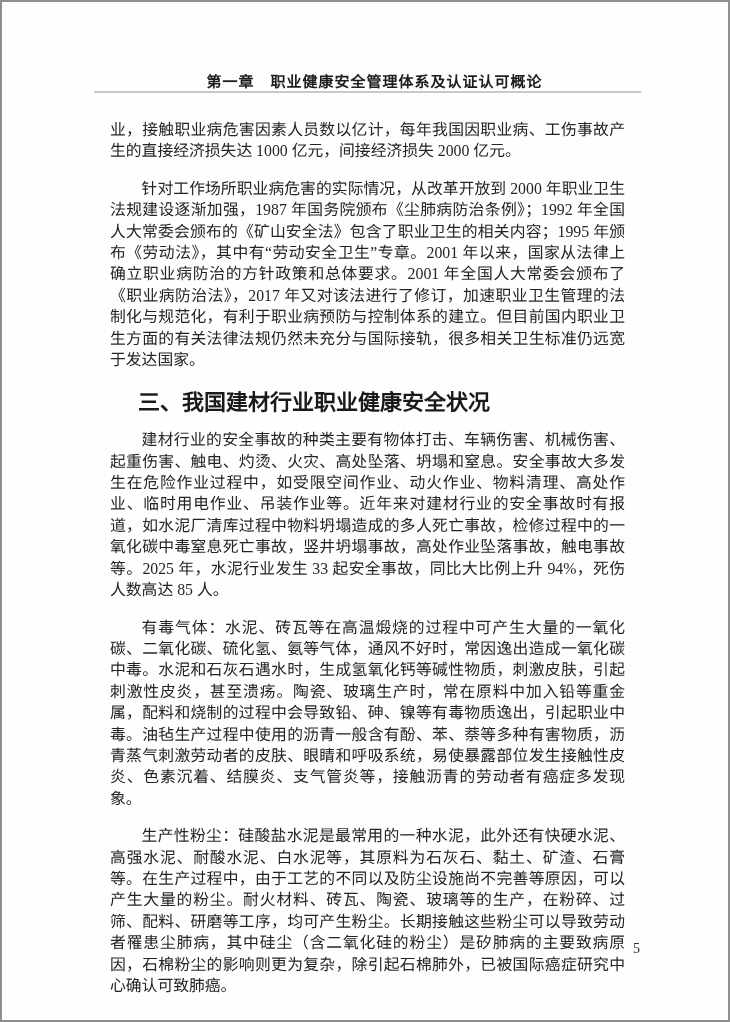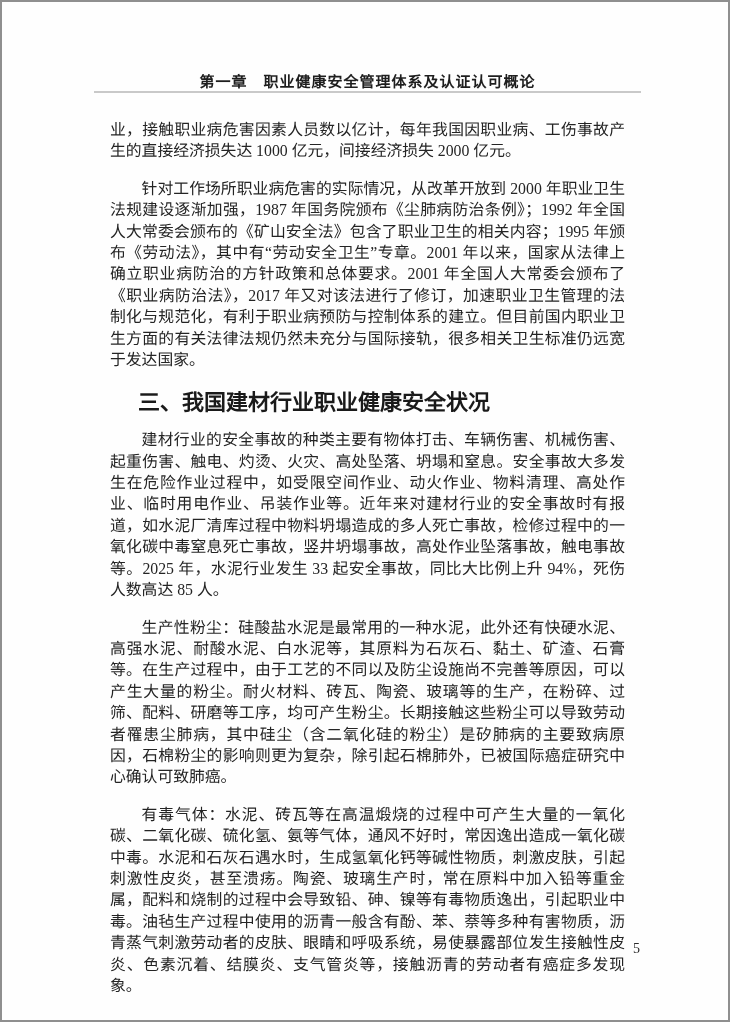--- a/index.html
+++ b/index.html
@@ -14,21 +14,21 @@
     box-sizing: border-box;
     background: #fefefe;
     border: 2px solid #8f8f8f;
     overflow: hidden;
     font-family: "Liberation Serif", "DejaVu Serif", serif;
     color: #262626;
   }
   .running-header {
     position: absolute;
     top: 68px;
-    left: 92px;
+    left: 99px;
     width: 547px;
     text-align: center;
     font-size: 15px;
     font-weight: bold;
     letter-spacing: 1px;
     color: #1e1e1e;
     white-space: nowrap;
   }
   .header-rule {
     position: absolute;
@@ -81,19 +81,19 @@
 
   <div class="running-header">第一章　职业健康安全管理体系及认证认可概论</div>
 
   <div class="header-rule"></div>
 
   <div class="body-text">
     <p class="no-indent">业，接触职业病危害因素人员数以亿计，每年我国因职业病、工伤事故产生的直接经济损失达 1000 亿元，间接经济损失 2000 亿元。</p>
     <p>针对工作场所职业病危害的实际情况，从改革开放到 2000 年职业卫生法规建设逐渐加强，1987 年国务院颁布《尘肺病防治条例》；1992 年全国人大常委会颁布的《矿山安全法》包含了职业卫生的相关内容；1995 年颁布《劳动法》，其中有“劳动安全卫生”专章。2001 年以来，国家从法律上确立职业病防治的方针政策和总体要求。2001 年全国人大常委会颁布了《职业病防治法》，2017 年又对该法进行了修订，加速职业卫生管理的法制化与规范化，有利于职业病预防与控制体系的建立。但目前国内职业卫生方面的有关法律法规仍然未充分与国际接轨，很多相关卫生标准仍远宽于发达国家。</p>
     <h3 class="section-heading">三、我国建材行业职业健康安全状况</h3>
     <p>建材行业的安全事故的种类主要有物体打击、车辆伤害、机械伤害、起重伤害、触电、灼烫、火灾、高处坠落、坍塌和窒息。安全事故大多发生在危险作业过程中，如受限空间作业、动火作业、物料清理、高处作业、临时用电作业、吊装作业等。近年来对建材行业的安全事故时有报道，如水泥厂清库过程中物料坍塌造成的多人死亡事故，检修过程中的一氧化碳中毒窒息死亡事故，竖井坍塌事故，高处作业坠落事故，触电事故等。2025 年，水泥行业发生 33 起安全事故，同比大比例上升 94%，死伤人数高达 85 人。</p>
+    <p>有毒气体：水泥、砖瓦等在高温煅烧的过程中可产生大量的一氧化碳、二氧化碳、硫化氢、氨等气体，通风不好时，常因逸出造成一氧化碳中毒。水泥和石灰石遇水时，生成氢氧化钙等碱性物质，刺激皮肤，引起刺激性皮炎，甚至溃疡。陶瓷、玻璃生产时，常在原料中加入铅等重金属，配料和烧制的过程中会导致铅、砷、镍等有毒物质逸出，引起职业中毒。油毡生产过程中使用的沥青一般含有酚、苯、萘等多种有害物质，沥青蒸气刺激劳动者的皮肤、眼睛和呼吸系统，易使暴露部位发生接触性皮炎、色素沉着、结膜炎、支气管炎等，接触沥青的劳动者有癌症多发现象。</p>
     <p>生产性粉尘：硅酸盐水泥是最常用的一种水泥，此外还有快硬水泥、高强水泥、耐酸水泥、白水泥等，其原料为石灰石、黏土、矿渣、石膏等。在生产过程中，由于工艺的不同以及防尘设施尚不完善等原因，可以产生大量的粉尘。耐火材料、砖瓦、陶瓷、玻璃等的生产，在粉碎、过筛、配料、研磨等工序，均可产生粉尘。长期接触这些粉尘可以导致劳动者罹患尘肺病，其中硅尘（含二氧化硅的粉尘）是矽肺病的主要致病原因，石棉粉尘的影响则更为复杂，除引起石棉肺外，已被国际癌症研究中心确认可致肺癌。</p>
-    <p>有毒气体：水泥、砖瓦等在高温煅烧的过程中可产生大量的一氧化碳、二氧化碳、硫化氢、氨等气体，通风不好时，常因逸出造成一氧化碳中毒。水泥和石灰石遇水时，生成氢氧化钙等碱性物质，刺激皮肤，引起刺激性皮炎，甚至溃疡。陶瓷、玻璃生产时，常在原料中加入铅等重金属，配料和烧制的过程中会导致铅、砷、镍等有毒物质逸出，引起职业中毒。油毡生产过程中使用的沥青一般含有酚、苯、萘等多种有害物质，沥青蒸气刺激劳动者的皮肤、眼睛和呼吸系统，易使暴露部位发生接触性皮炎、色素沉着、结膜炎、支气管炎等，接触沥青的劳动者有癌症多发现象。</p>
   </div>
 
   <div class="page-number">5</div>
 
 </div>
 
 </body></html>

